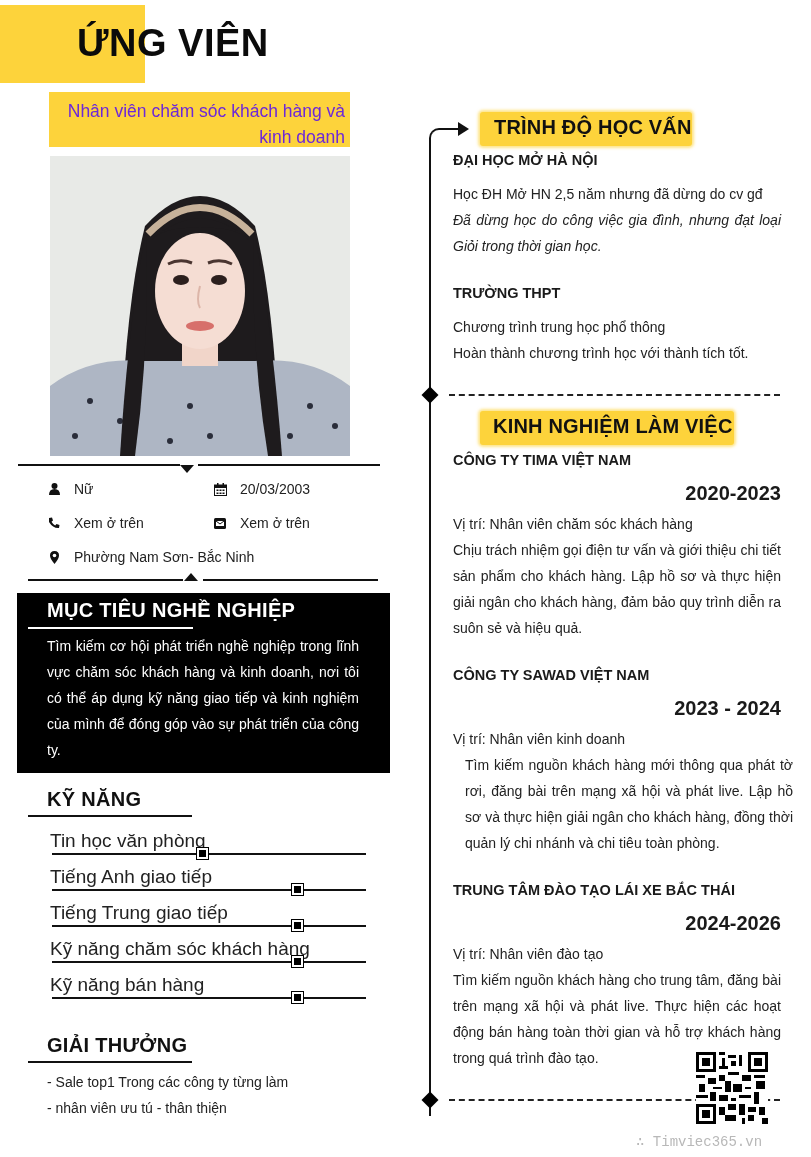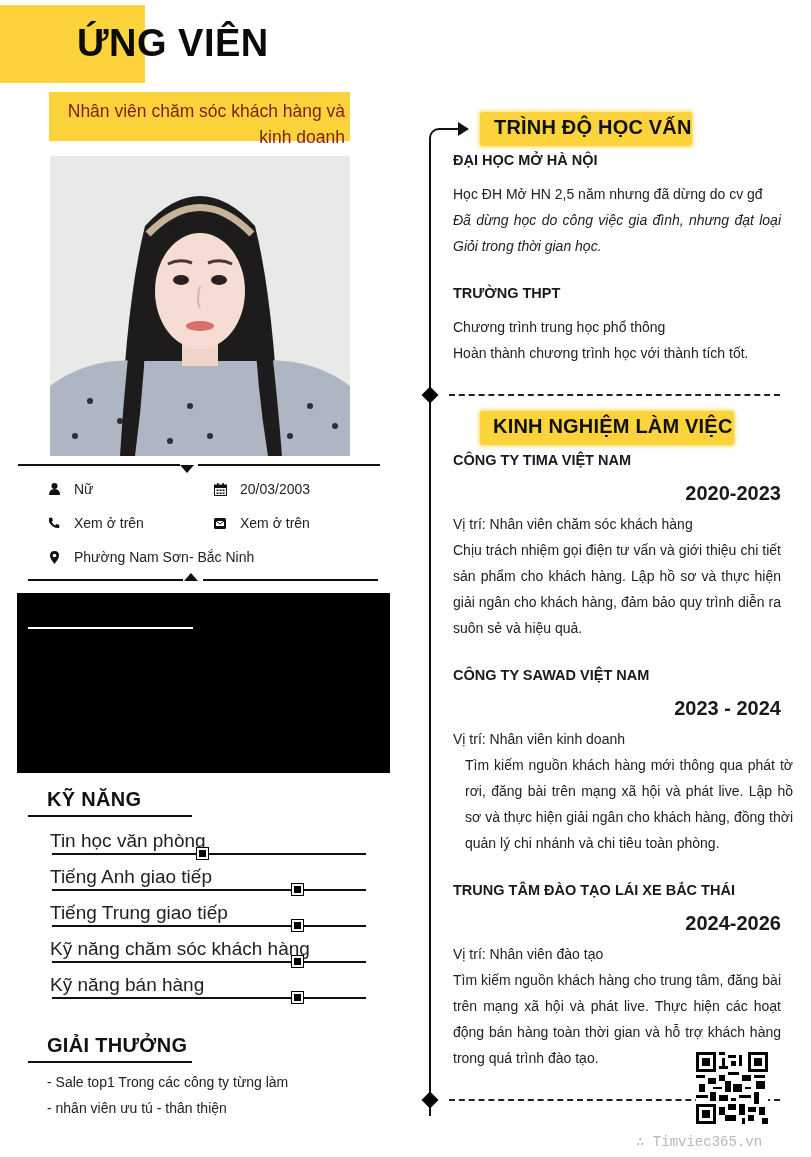--- a/index.html
+++ b/index.html
@@ -3,22 +3,22 @@
 <meta charset="utf-8">
 <style>
   * { box-sizing: border-box; margin: 0; padding: 0; }
   html, body { width: 811px; height: 1157px; background: #ffffff; overflow: hidden; }
   body { position: relative; font-family: "Liberation Sans", "DejaVu Sans", sans-serif; color: #1a1a1a; }
 
   
   .name-block { position: absolute; left: 0; top: 5px; width: 145px; height: 78px; background: #fdd33b; }
   .name { position: absolute; left: 77px; top: 22px; font-size: 38px; font-weight: bold; color: #0b0b0b; letter-spacing: 0.5px; white-space: nowrap; }
 
-  .job-title { position: absolute; left: 49px; top: 92px; width: 301px; height: 49px; background: #fdd33b;
-               padding: 6px 5px 0 10px; text-align: right; font-size: 17.5px; line-height: 26px; color: #7f1d1d; }
+  .job-title { position: absolute; left: 49px; top: 92px; width: 301px; height: 55px; background: #fdd33b;
+               padding: 6px 5px 0 10px; text-align: right; font-size: 17.5px; line-height: 26px; color: #6d28d9; }
 
   .photo { position: absolute; left: 50px; top: 156px; width: 300px; height: 300px; overflow: hidden;
            background: #e9ebe8; }
   .photo svg { display: block; }
 
   .rule-row { position: absolute; height: 2px; background: #111; }
   .tri-down { position: absolute; width: 0; height: 0; border-left: 7px solid transparent; border-right: 7px solid transparent; border-top: 8px solid #111; }
   .tri-up { position: absolute; width: 0; height: 0; border-left: 7px solid transparent; border-right: 7px solid transparent; border-bottom: 8px solid #111; }
 
   .info-item { position: absolute; display: flex; align-items: center; font-size: 14px; color: #222; white-space: nowrap; }
@@ -166,21 +166,23 @@
       </svg>
   </span>
   <span>Phường Nam Sơn- Bắc Ninh</span>
 </div>
 
 <div class="rule-row" style="left:28px; top:579px; width:155px;"></div>
 <div class="tri-up" style="left:184px; top:573px;"></div>
 <div class="rule-row" style="left:203px; top:579px; width:175px;"></div>
 
 <div class="objective">
+  <h2>MỤC TIÊU NGHỀ NGHIỆP</h2>
   <div class="uline"></div>
+  <p>Tìm kiếm cơ hội phát triển nghề nghiệp trong lĩnh vực chăm sóc khách hàng và kinh doanh, nơi tôi có thể áp dụng kỹ năng giao tiếp và kinh nghiệm của mình để đóng góp vào sự phát triển của công ty.</p>
 </div>
 
 <div class="sec-title" style="left:47px; top:788px;">KỸ NĂNG</div>
 <div class="sec-uline" style="left:28px; top:815px; width:164px;"></div>
 
 <div class="skill" style="top:830px;">
   <div class="lbl">Tin học văn phòng</div>
   <div class="track"></div>
   <div class="knob" style="left:147px;"></div>
 </div>

